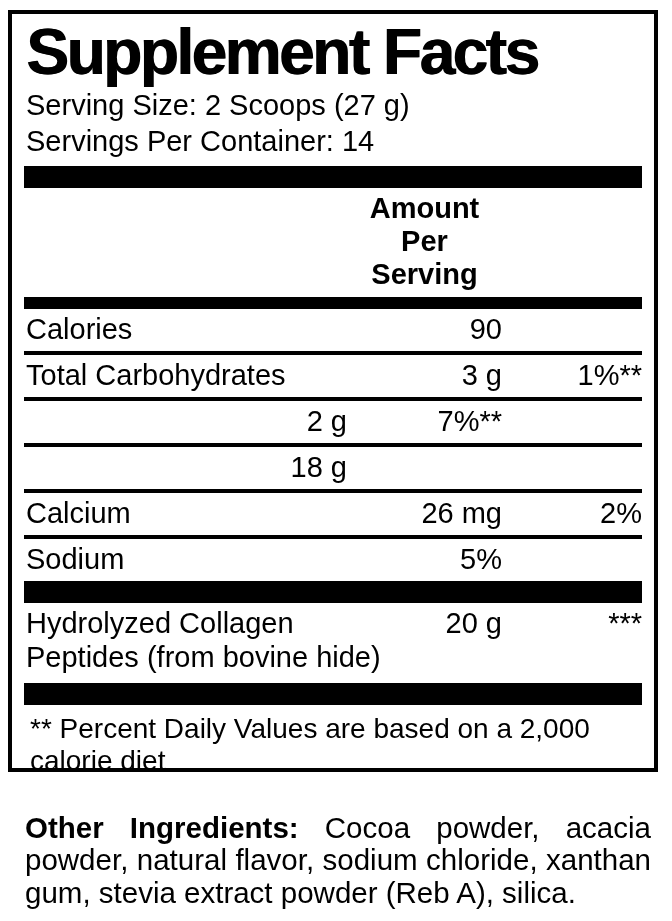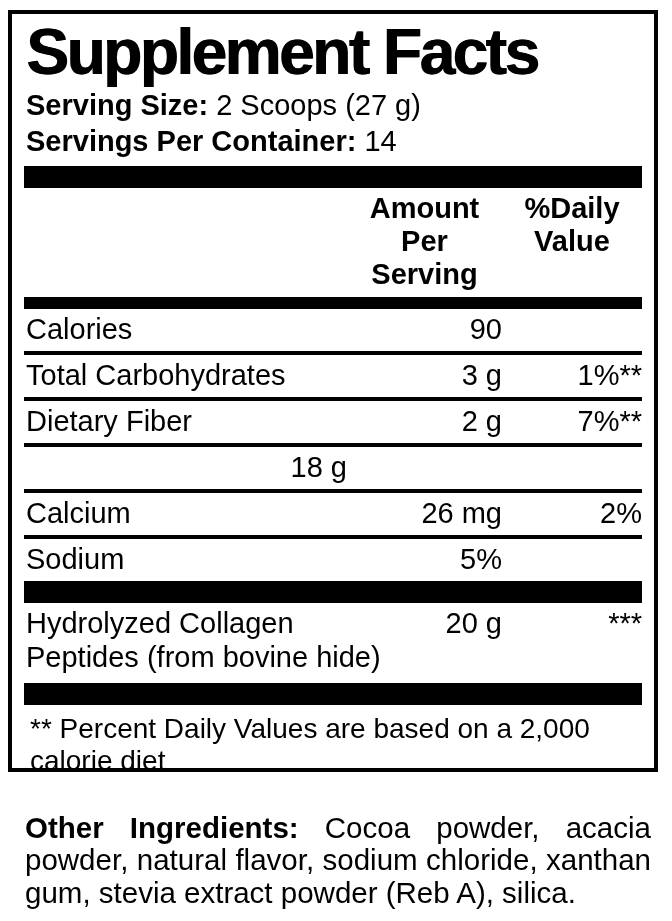--- a/index.html
+++ b/index.html
@@ -27,21 +27,21 @@
     line-height: 1.08;
     white-space: nowrap;
     padding-left: 2px;
     text-shadow: 1px 0 0 #000; 
   }
   .serving-line {
     font-size: 29px;
     line-height: 36px;
     padding-left: 2px;
   }
-  .serving-line .lbl { font-weight: bold; }
+  .serving-line .lbl { font-weight: normal; }
   .bar-thick { height: 22px; background: #000; margin-top: 7px; }
   .bar-med   { height: 12px; background: #000; }
   .bar-thin  { height: 4px;  background: #000; }
   .grid-row {
     display: grid;
     grid-template-columns: 1fr 155px 140px;
     align-items: start;
   }
   .col-head {
     font-weight: bold;
@@ -90,42 +90,39 @@
   <div class="serving-line"><span class="lbl">Serving Size:</span><span> 2 Scoops (27 g)</span></div>
 
   <div class="serving-line"><span class="lbl">Servings Per Container:</span><span> 14</span></div>
 
   <div class="bar-thick"></div>
 
   <div class="grid-row">
     <div></div>
     <div class="col-head">Amount Per
 Serving</div>
-    <div class="col-head">%Daily
-Value</div>
   </div>
 
   <div class="bar-med"></div>
 
   <div class="grid-row nutrient-row">
     <div>Calories</div>
     <div class="cell-amount">90</div>
     <div class="cell-dv"></div>
   </div>
   <div class="bar-thin"></div>
 
   <div class="grid-row nutrient-row">
     <div>Total Carbohydrates</div>
     <div class="cell-amount">3 g</div>
     <div class="cell-dv">1%**</div>
   </div>
   <div class="bar-thin"></div>
 
   <div class="grid-row nutrient-row">
-    <div>Dietary Fiber</div>
     <div class="cell-amount">2 g</div>
     <div class="cell-dv">7%**</div>
   </div>
   <div class="bar-thin"></div>
 
   <div class="grid-row nutrient-row">
     <div class="cell-amount">18 g</div>
     <div class="cell-dv"></div>
   </div>
   <div class="bar-thin"></div>

